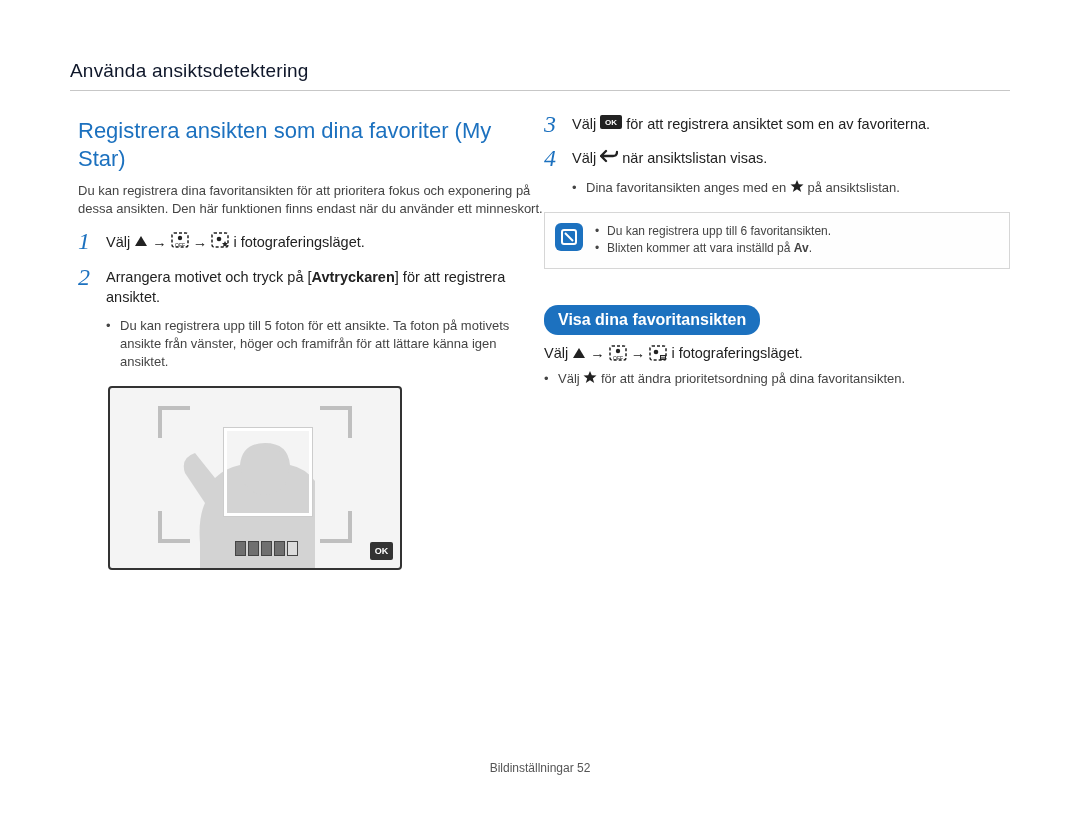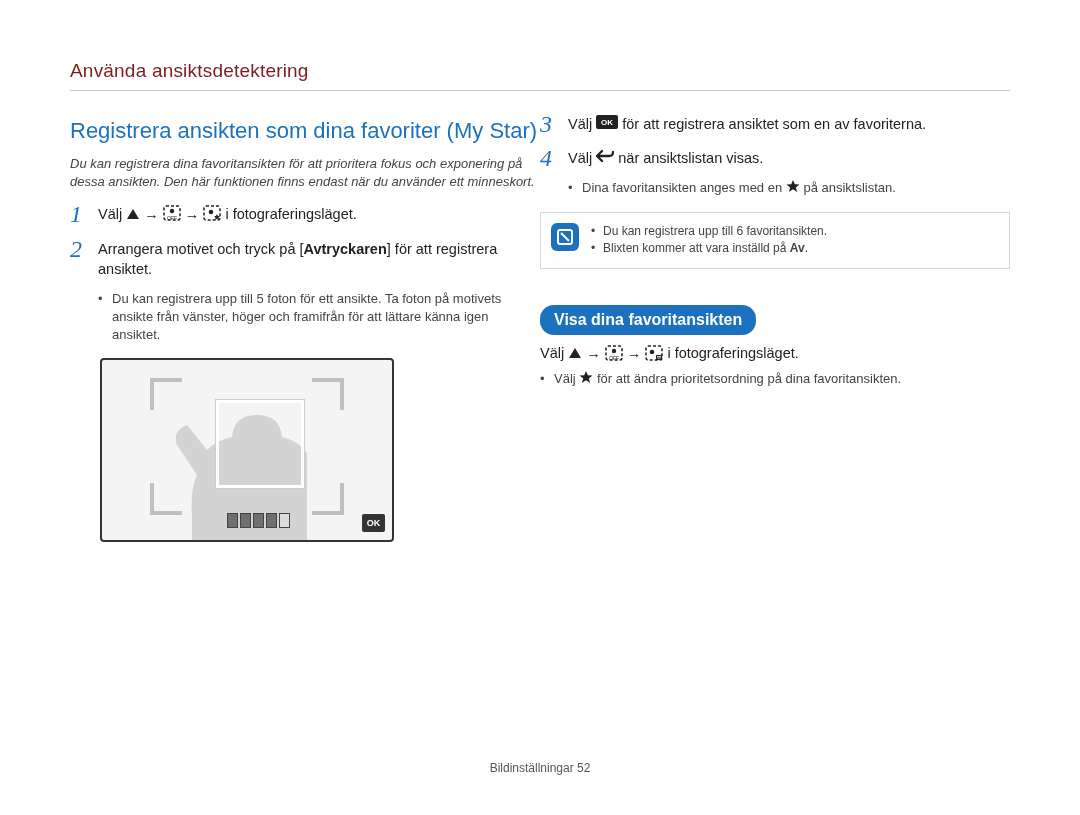--- a/index.html
+++ b/index.html
@@ -11,46 +11,46 @@
     width: 1080px;
     height: 815px;
     box-sizing: border-box;
     position: relative;
   }
   .page {
     padding: 60px 70px 40px 70px;
     box-sizing: border-box;
   }
   .top-heading {
-    color: #7f1d1d;
+    color: #0f172a;
     font-size: 19px;
     font-weight: 300;
     border-bottom: 1px solid #c7c7c7;
     padding-bottom: 8px;
     margin-bottom: 24px;
     letter-spacing: 0.2px;
   }
   .columns {
     display: flex;
+    margin-left: 8px;
   }
   .col {
     flex: 1;
   }
   .main-title {
     color: #1c71bf;
     font-size: 22px;
     font-weight: 400;
     line-height: 1.25;
     margin: 2px 0 10px 0;
   }
   .body-text {
     font-size: 13px;
     color: #444;
     line-height: 1.4;
-    font-style: italic;
   }
   .step {
     position: relative;
     padding-left: 28px;
     margin: 14px 0 10px 0;
   }
   .step-num {
     position: absolute;
     left: 0;
     top: -4px;

